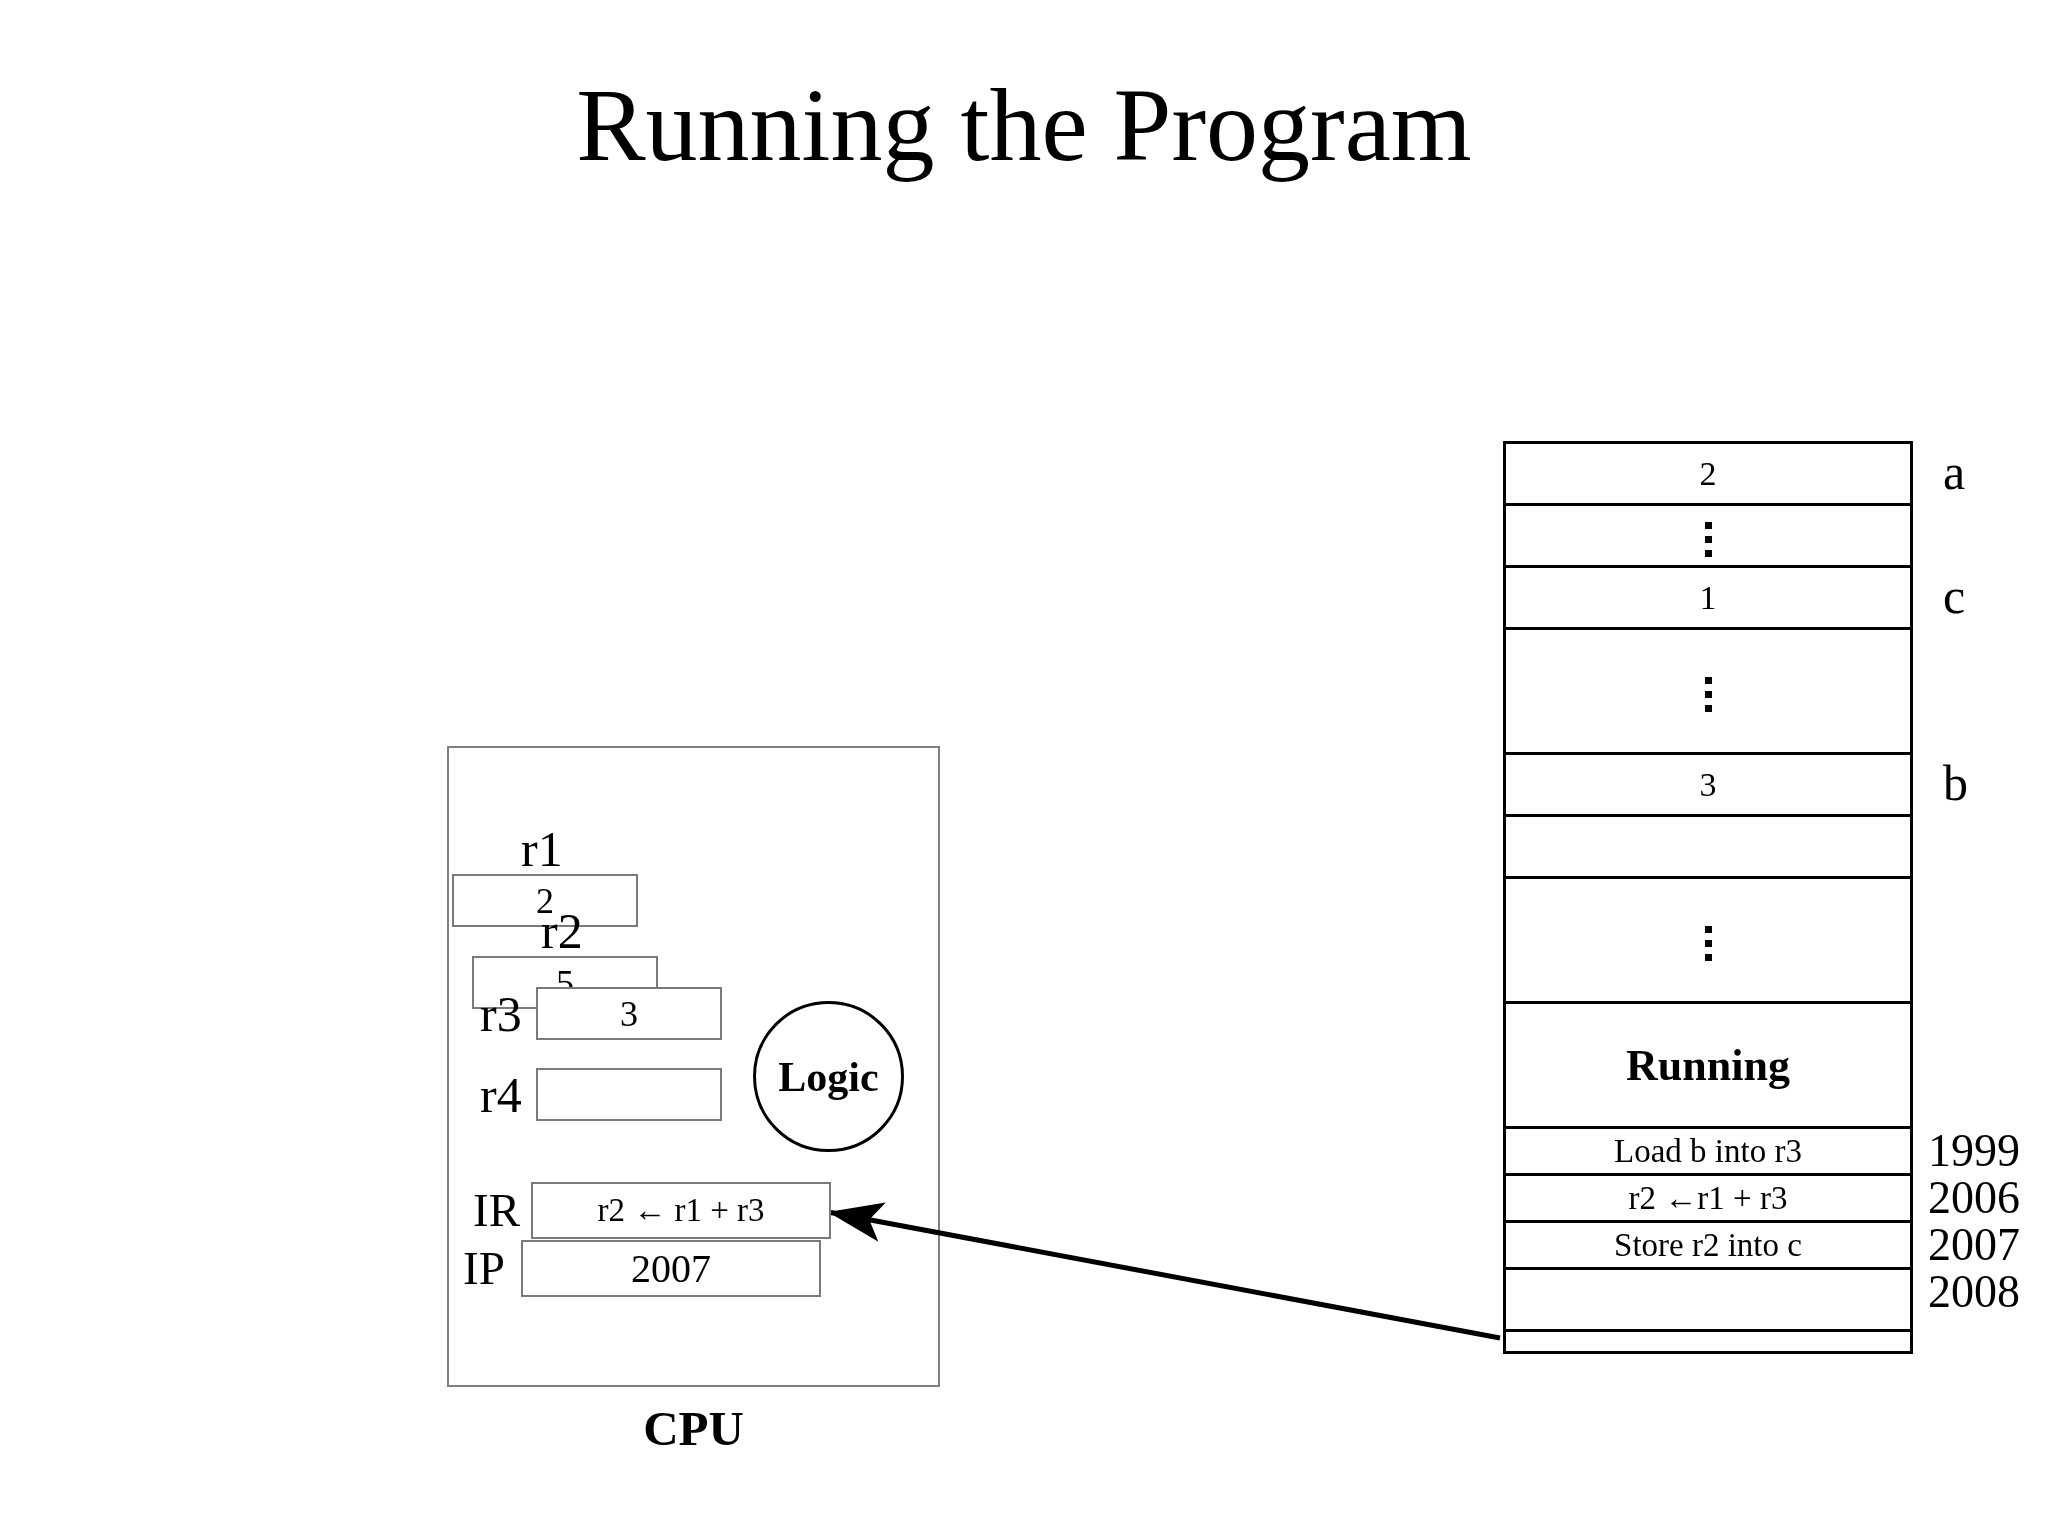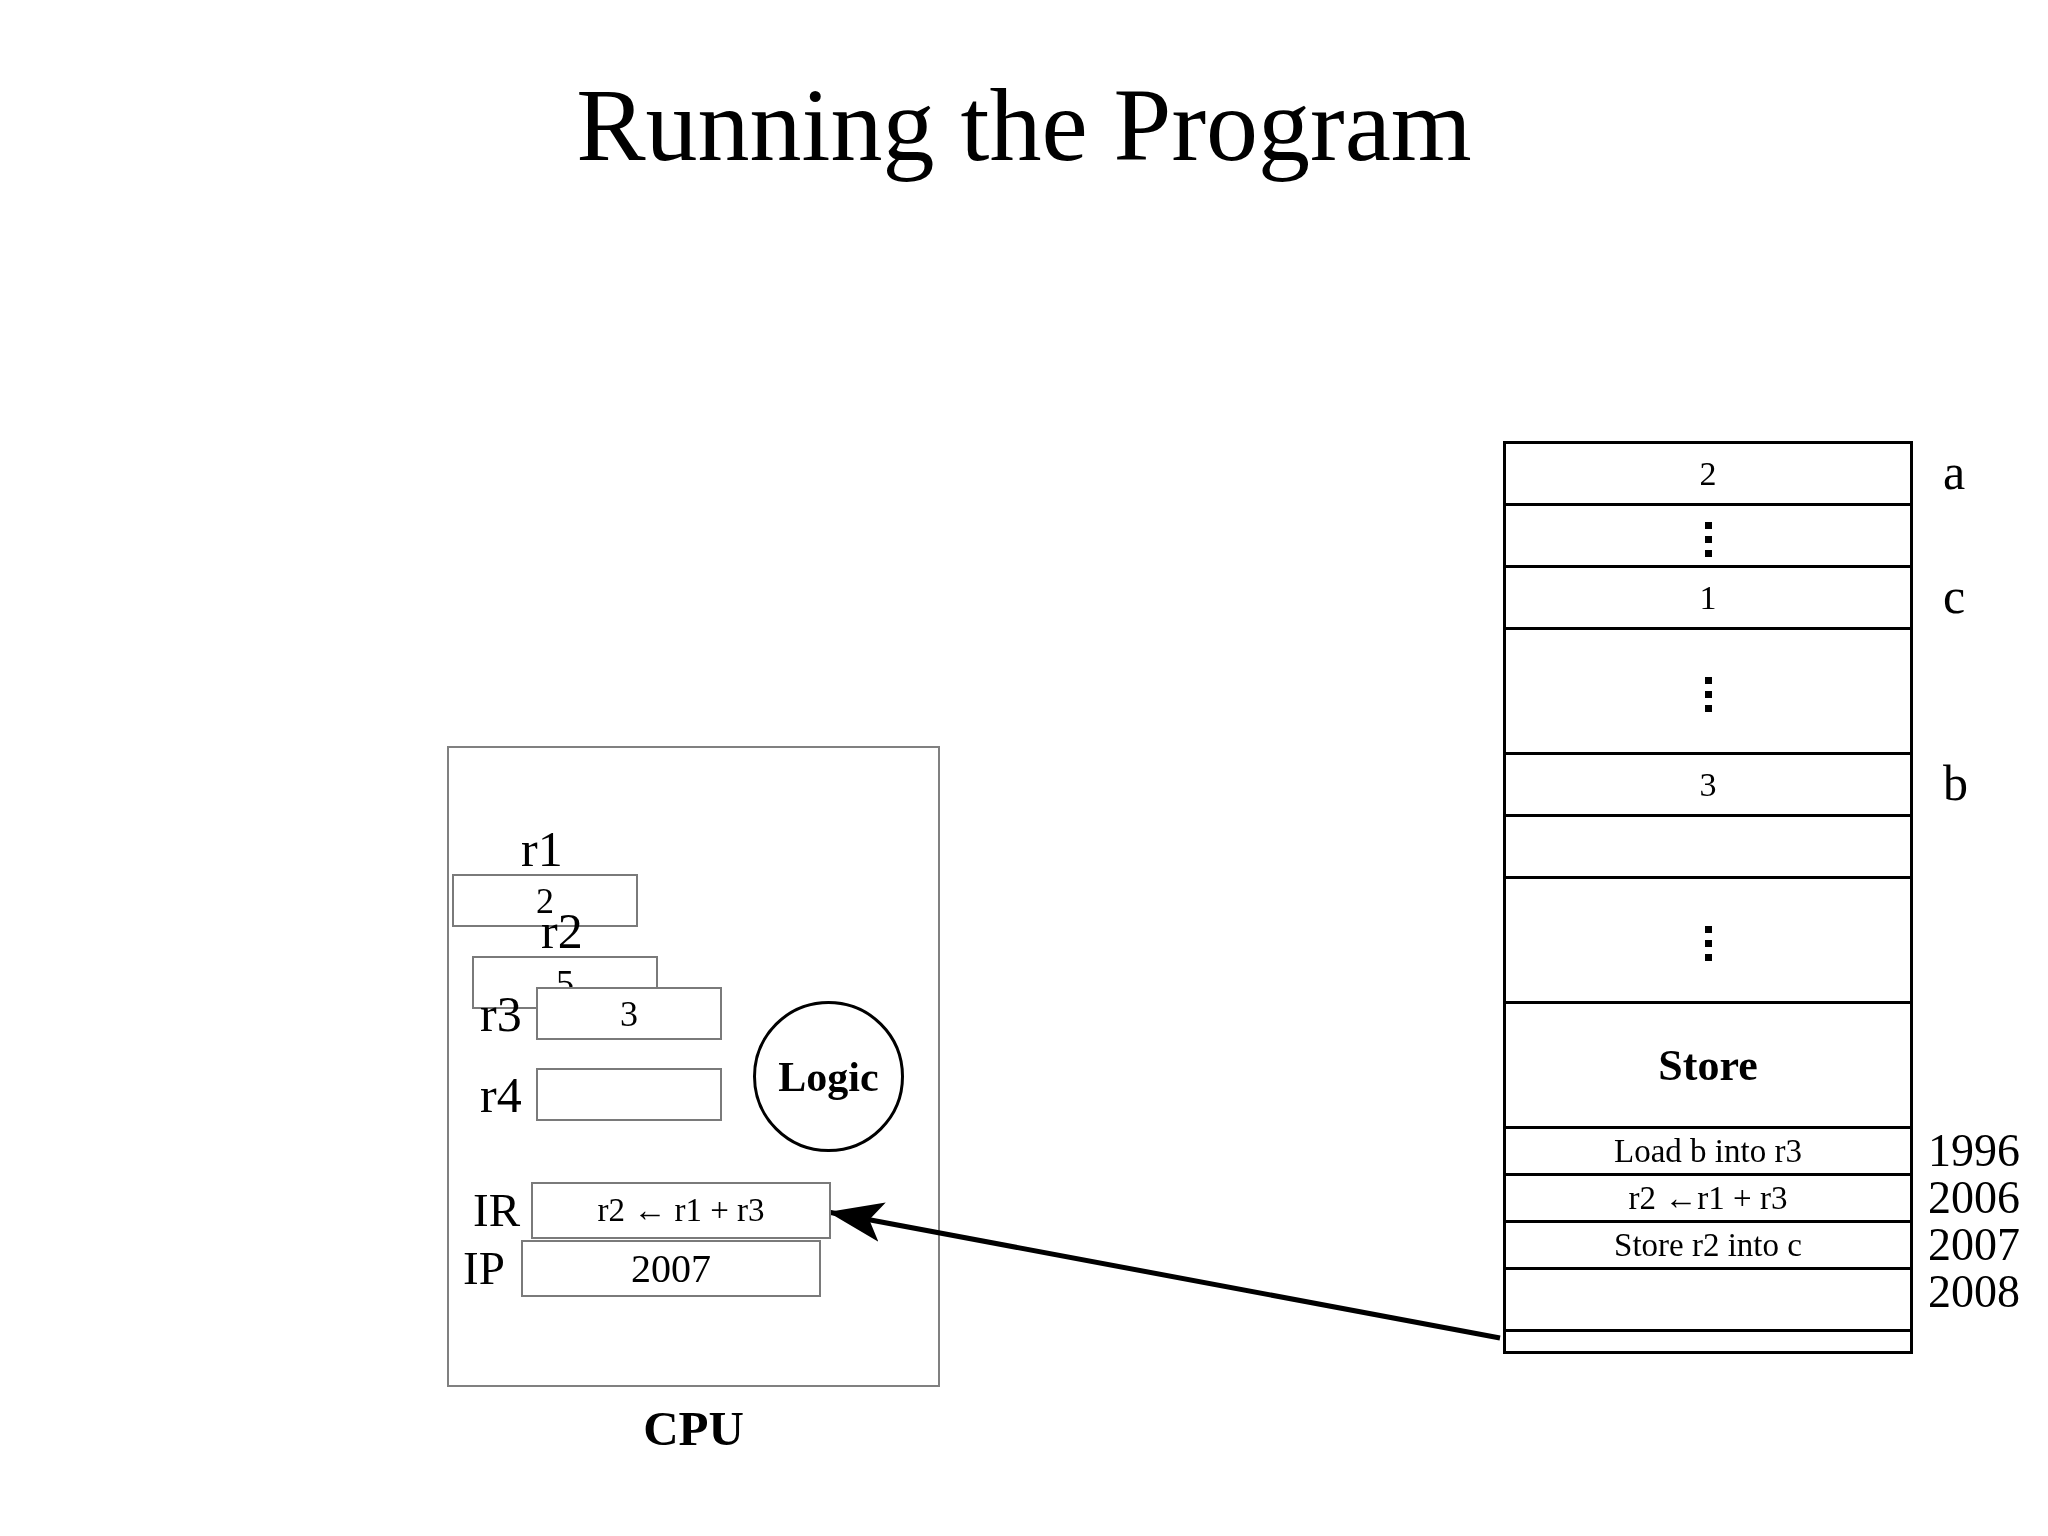--- a/index.html
+++ b/index.html
@@ -257,21 +257,21 @@
     </div>
     <div class="mem-row tall"></div>
     <div class="mem-row big">
       <span class="vdots">
         <i class="vdots-dot"></i>
         <i class="vdots-dot"></i>
         <i class="vdots-dot"></i>
       </span>
     </div>
     <div class="mem-row label-big">
-      <span>Store</span>
+      <span>Running</span>
     </div>
     <div class="mem-row instr">
       <span>Load b into r3</span>
     </div>
     <div class="mem-row instr">
       <span>r2 ←r1 + r3</span>
     </div>
     <div class="mem-row instr">
       <span>Store r2 into c</span>
     </div>
@@ -284,16 +284,16 @@
     <marker id="ah" markerWidth="14" markerHeight="14" refX="11" refY="5" orient="auto" markerUnits="strokeWidth">
       <path d="M11,5 L0,1 L2.6,5 L0,9 Z" fill="#000000"></path>
     </marker>
   </defs>
   <line x1="1500" y1="1338" x2="828" y2="1212" stroke="#000000" stroke-width="5" marker-end="url(#ah)"></line>
 </svg>
 
 <div class="mem-side" style="top: 447px;">a</div>
 <div class="mem-side" style="top: 571px;">c</div>
 <div class="mem-side" style="top: 758px;">b</div>
-<div class="mem-addr" style="top: 1127.5px;">1996</div>
+<div class="mem-addr" style="top: 1127.5px;">1999</div>
 <div class="mem-addr" style="top: 1174.5px;">2006</div>
 <div class="mem-addr" style="top: 1221.5px;">2007</div>
 <div class="mem-addr" style="top: 1268.5px;">2008</div>
 
 </body></html>

